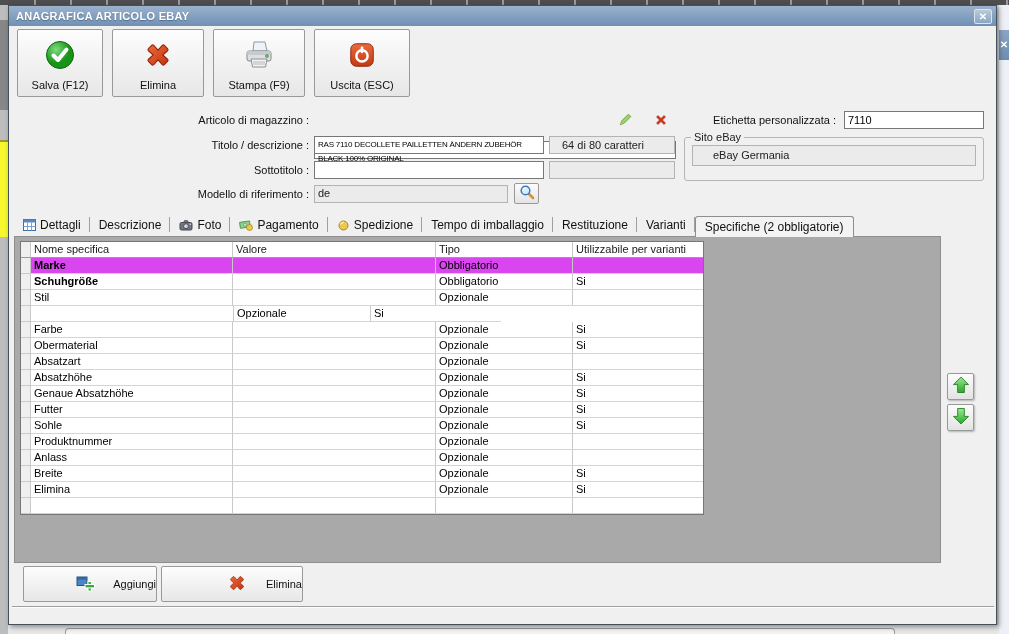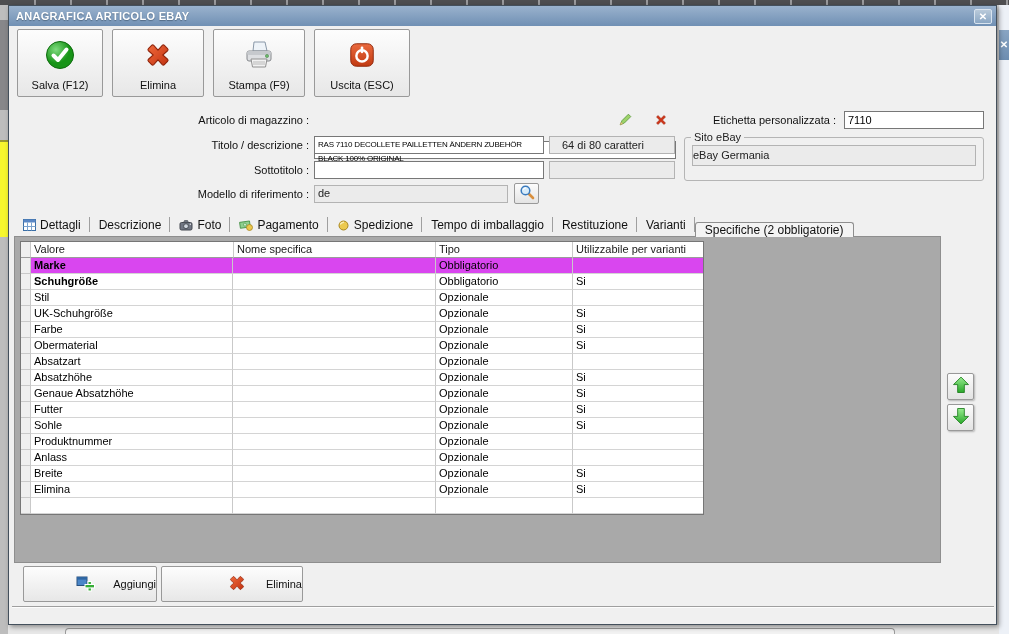--- a/index.html
+++ b/index.html
@@ -38,27 +38,27 @@
   .flabel { position:absolute; left:0; width:300px; text-align:right; font-size:11px; color:#111; line-height:18px; }
   .field { position:absolute; height:18px; background:#fff; border:1px solid #777; font-size:11px; padding:1px 3px; font-family:"Liberation Sans",sans-serif; }
   .field.gray, .graybox { background:#ebebeb; border:1px solid #b3b3b3; color:#222; }
   .graybox { position:absolute; height:18px; font-size:11px; padding:2px 12px; }
   .blue-text { color:#1414cc;margin-top:30px; }
   .inline-icon { position:absolute; top:1px; width:16px; height:16px; cursor:pointer; }
   .search-btn { position:absolute; width:25px; height:21px; background:linear-gradient(#fcfcfc,#e4e4e4); border:1px solid #999; border-radius:2px;
                 display:flex; align-items:center; justify-content:center; }
   fieldset.sito { position:absolute; left:675px; top:125px; width:300px; height:50px; border:1px solid #b5b5b5; border-radius:3px; }
   fieldset.sito legend { font-size:11px; color:#222; margin-left:6px; padding:0 3px; }
-  .sito-field { margin:2px 7px 0 7px; height:21px; background:#ebebeb; border:1px solid #b3b3b3; font-size:11px; padding:3px 0; color:#222; }
+  .sito-field { margin:2px 7px 0 7px; height:21px; background:#ebebeb; border:1px solid #b3b3b3; font-size:11px; padding:3px 20px; color:#222; }
 
   
   .tabbar { position:absolute; left:5px; top:203px; width:927px; height:28px; display:flex; align-items:flex-end; border-bottom:1px solid #8e8e8e; }
   .tab { height:22px; line-height:21px; font-size:12px; color:#111; padding:0 9px; display:flex; align-items:center; gap:4px; position:relative; }
   .tab:not(.active):after { content:""; position:absolute; right:0; top:3px; bottom:4px; width:1px; background:#9f9f9f; }
-  .tab.active { height:15px; line-height:26px; background:#f3f3f3; border:1px solid #8e8e8e; border-bottom:none; border-radius:3px 3px 0 0; margin-bottom:-1px; }
+  .tab.active { height:21px; line-height:26px; background:#f3f3f3; border:1px solid #8e8e8e; border-bottom:none; border-radius:3px 3px 0 0; margin-bottom:-1px; }
   .tab .tabicon { display:inline-flex; }
 
   
   .panel { position:absolute; left:5px; top:231px; width:927px; height:326px; background:#a9a9a9; border:1px solid #8e8e8e; border-top:none; }
   .spec-table { position:absolute; left:5px; top:4px; width:684px; background:#fff; border:1px solid #767676; }
   .trow { display:flex; height:16px; }
   .tcell { font-size:11px; padding:1px 3px 0 3px; border-right:1px solid #c9c9c9; border-bottom:1px solid #d4d4d4; overflow:hidden; white-space:nowrap; }
   .c0 { width:10px; background:#efefef; border-bottom:1px solid #c9c9c9; }
   .c1 { width:202px; } .c2 { width:203px; } .c3 { width:137px; } .c4 { width:130px; border-right:none; }
   .thead .tcell { border-bottom:1px solid #9b9b9b; color:#1a1a1a; }
@@ -259,22 +259,22 @@
     </div>
     <div class="tab active">
       <span>Specifiche (2 obbligatorie)</span>
     </div>
   </div>
 
   <div class="panel">
     <div class="spec-table">
       <div class="trow thead">
         <div class="tcell c0"></div>
+        <div class="tcell c1">Nome specifica</div>
         <div class="tcell c2">Valore</div>
-        <div class="tcell c1">Nome specifica</div>
         <div class="tcell c3">Tipo</div>
         <div class="tcell c4">Utilizzabile per varianti</div>
       </div>
       <div>
           <div class="trow selected bold">
       <div class="tcell c0"></div>
       <div class="tcell c1">Marke</div>
       <div class="tcell c2"></div>
       <div class="tcell c3">Obbligatorio</div>
       <div class="tcell c4"></div>
@@ -288,21 +288,20 @@
     </div>
           <div class="trow">
       <div class="tcell c0"></div>
       <div class="tcell c1">Stil</div>
       <div class="tcell c2"></div>
       <div class="tcell c3">Opzionale</div>
       <div class="tcell c4"></div>
     </div>
           <div class="trow">
       <div class="tcell c0"></div>
-      <div class="tcell c1">UK-Schuhgröße</div>
       <div class="tcell c2"></div>
       <div class="tcell c3">Opzionale</div>
       <div class="tcell c4">Si</div>
     </div>
           <div class="trow">
       <div class="tcell c0"></div>
       <div class="tcell c1">Farbe</div>
       <div class="tcell c2"></div>
       <div class="tcell c3">Opzionale</div>
       <div class="tcell c4">Si</div>

